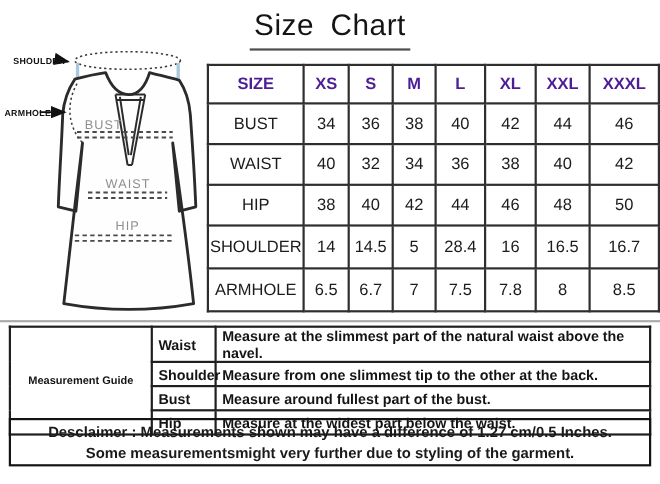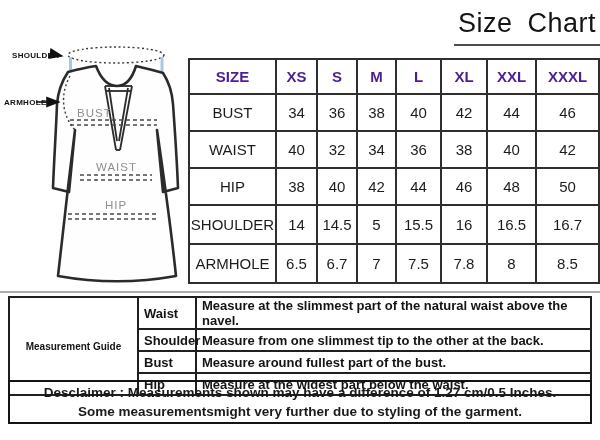--- a/index.html
+++ b/index.html
@@ -1,20 +1,20 @@
 <!DOCTYPE html>
 <html><head>
 <meta charset="utf-8">
 <style>
   html,body{margin:0;padding:0;background:#fff;}
   .page{position:relative;width:600px;height:440px;background:#ffffff;
         font-family:"Liberation Sans",sans-serif;color:#1a1a1a;overflow:hidden;}
 
   
-  .title-wrap{position:absolute;top:8px;left:0;width:100%;text-align:right;}
+  .title-wrap{position:absolute;top:8px;left:0;width:100%;text-align:center;}
   .title{display:inline-block;font-size:27px;font-weight:400;letter-spacing:.5px;
          word-spacing:7px;color:#141414;padding:0 4px 5px 4px;border-bottom:2px solid #4d4d4d;}
 
   
   .sketch{position:absolute;left:0;top:40px;width:190px;height:255px;}
 
   
   table{border-collapse:collapse;table-layout:fixed;}
   .size-table{position:absolute;left:188px;top:58px;width:410px;}
   .size-table td,.size-table th{border:2px solid #2e2e2e;text-align:center;
@@ -158,21 +158,21 @@
         <td>44</td>
         <td>46</td>
         <td>48</td>
         <td>50</td>
       </tr>
       <tr class="r3">
         <td>SHOULDER</td>
         <td>14</td>
         <td>14.5</td>
         <td>5</td>
-        <td>15.5</td>
+        <td>28.4</td>
         <td>16</td>
         <td>16.5</td>
         <td>16.7</td>
       </tr>
       <tr class="r4">
         <td>ARMHOLE</td>
         <td>6.5</td>
         <td>6.7</td>
         <td>7</td>
         <td>7.5</td>

